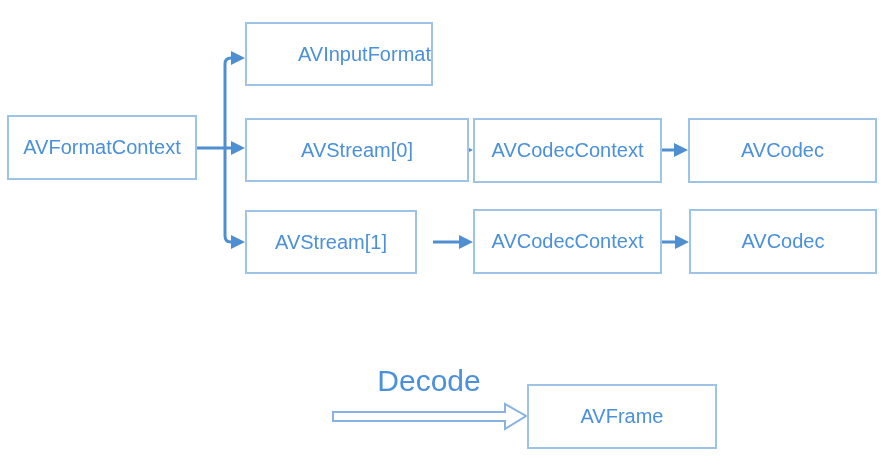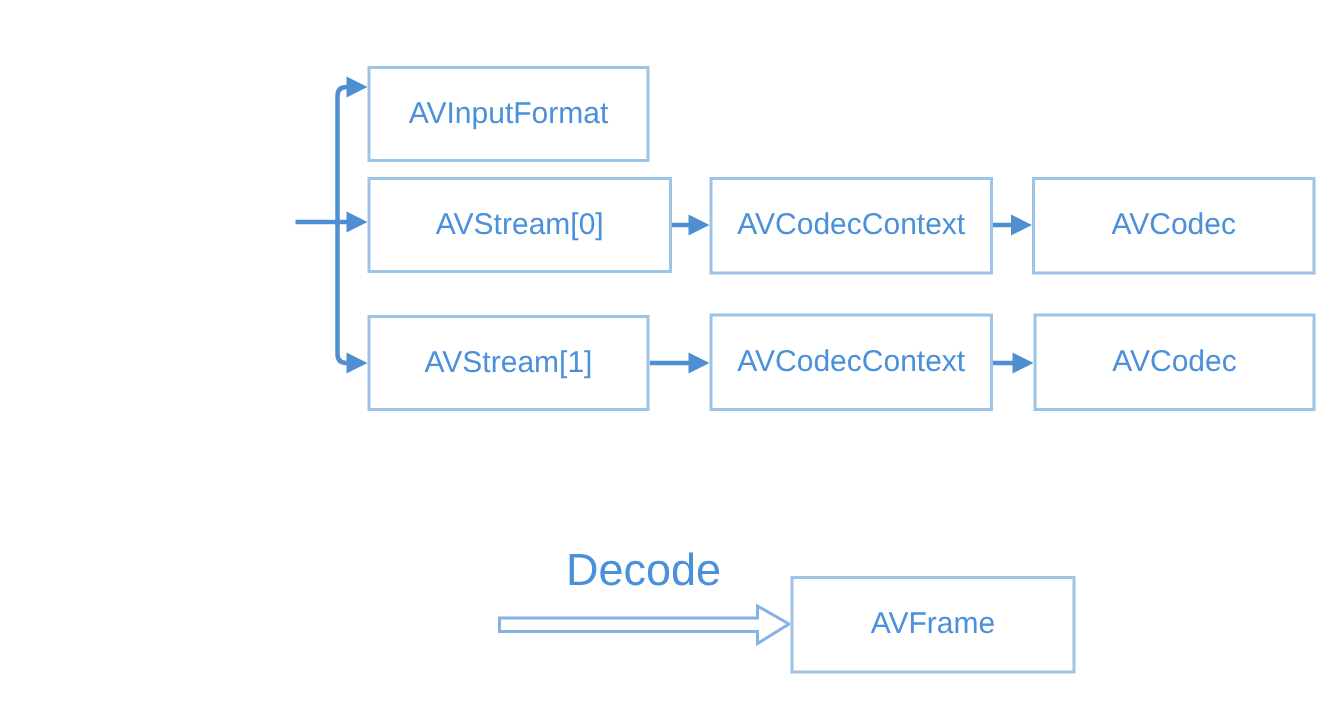--- a/index.html
+++ b/index.html
@@ -58,33 +58,36 @@
     <polygon class="head" points="231,141 245,148 231,155"></polygon>
     <polygon class="head" points="231,235 245,242 231,249"></polygon>
     <polygon class="head" points="459,143 473,150 459,157"></polygon>
     <polygon class="head" points="674,143 688,150 674,157"></polygon>
     <polygon class="head" points="459,235 473,242 459,249"></polygon>
     <polygon class="head" points="675,235 689,242 675,249"></polygon>
 
     <polygon class="hollow-arrow" points="333,412 505,412 505,404 526,416 505,429 505,421 333,421"></polygon>
   </svg>
 
-  <div class="node" style="left:245px; top:44px;  width:188px; height:64px;">
+  <div class="node" style="left:7px;   top:115px; width:190px; height:65px;">
+    <span>AVFormatContext</span>
+  </div>
+  <div class="node" style="left:245px; top:22px;  width:188px; height:64px;justify-content:flex-end;">
     <span>AVInputFormat</span>
   </div>
-  <div class="node" style="left:245px; top:118px; width:203px; height:64px;">
+  <div class="node" style="left:245px; top:118px; width:224px; height:64px;">
     <span>AVStream[0]</span>
   </div>
   <div class="node" style="left:473px; top:118px; width:189px; height:65px;">
     <span>AVCodecContext</span>
   </div>
   <div class="node" style="left:688px; top:118px; width:189px; height:65px;">
     <span>AVCodec</span>
   </div>
-  <div class="node" style="left:245px; top:210px; width:188px; height:64px;">
+  <div class="node" style="left:245px; top:210px; width:172px; height:64px;">
     <span>AVStream[1]</span>
   </div>
   <div class="node" style="left:473px; top:209px; width:189px; height:65px;">
     <span>AVCodecContext</span>
   </div>
   <div class="node" style="left:689px; top:209px; width:188px; height:65px;">
     <span>AVCodec</span>
   </div>
   <div class="node" style="left:527px; top:384px; width:190px; height:65px;text-align:center;">
     <span>AVFrame</span>

